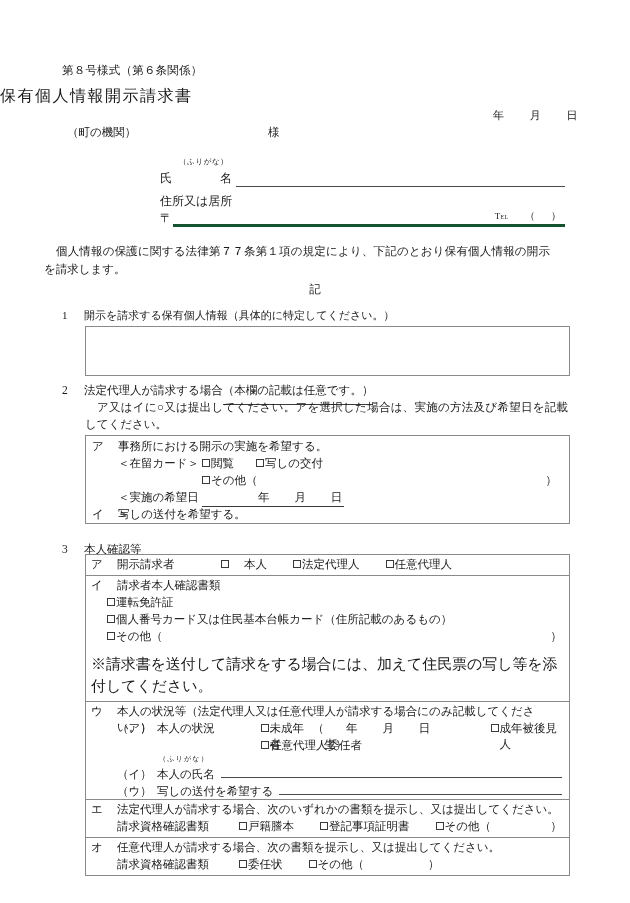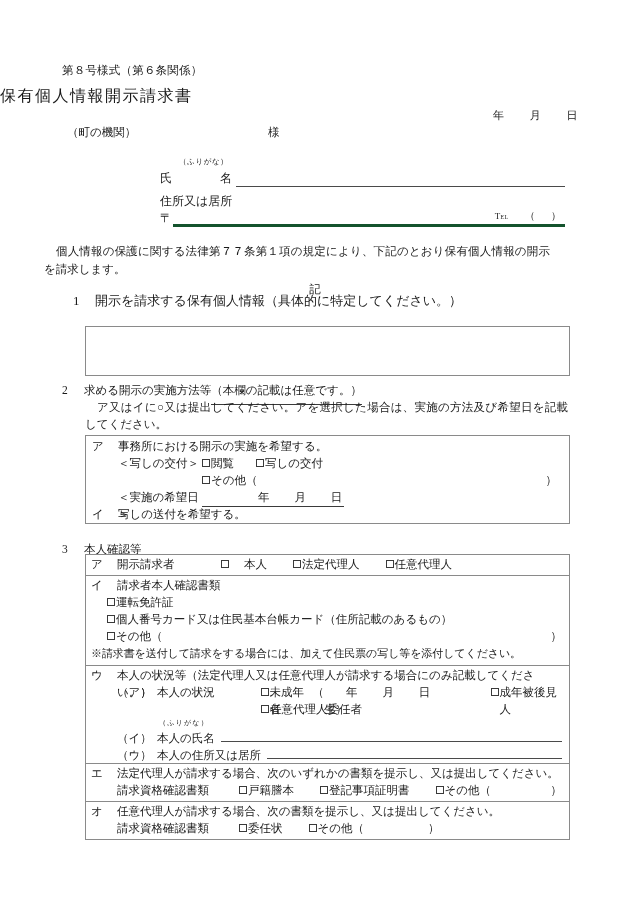--- a/index.html
+++ b/index.html
@@ -148,23 +148,22 @@
     position: absolute;
     left: 0; right: 0;
     top: 281px;
     text-align: center;
     font-size: 11.5px;
   }
   
   .sec1label {
     position: absolute;
     left: 62px;
-    top: 292px;
-    font-size: 13px;
-    margin-left: 11px;
+    top: 308px;
+    font-size: 11px;
   }
   .sec1label .num { display: inline-block; width: 22px; }
   .sec1box {
     position: absolute;
     left: 85px;
     top: 326px;
     width: 485px;
     height: 50px;
   }
   
@@ -231,23 +230,24 @@
     padding: 1px 5px 2px 5px;
     font-size: 11.5px;
   }
   .trow:last-child { border-bottom: none; }
   .tline { display: flex; align-items: baseline; height: 17px; }
   .kana { display: inline-block; width: 26px; flex: 0 0 auto; }
   .kana2 { display: inline-block; width: 40px; flex: 0 0 auto; }
   .ind1 { display: inline-block; width: 16px; flex: 0 0 auto; }
   .ind2 { display: inline-block; width: 26px; flex: 0 0 auto; }
   .note {
-    font-size: 11px;
+    font-size: 15px;
     padding: 1px 0 1px 0;
     letter-spacing: -0.1px;
+    margin-top: 8px;
   }
   .closeparen { margin-left: auto; padding-right: 2px; }
   .lbl-w { display: inline-block; width: 104px; flex: 0 0 auto; }
   .lbl-w2 { display: inline-block; width: 122px; flex: 0 0 auto; }
   .gap-sm { display: inline-block; width: 14px; flex: 0 0 auto; }
   .gap-md { display: inline-block; width: 26px; flex: 0 0 auto; }
   .gap-lg { display: inline-block; width: 46px; flex: 0 0 auto; }
   .dateseg span { margin-left: 22px; }
   .flexline { flex: 1 1 auto; border-bottom: 1px solid #4a4a4a; height: 14px; margin-left: 6px; margin-right: 2px; }
   .furigana2 {
@@ -298,32 +298,32 @@
 
   <div class="statement">個人情報の保護に関する法律第７７条第１項の規定により、下記のとおり保有個人情報の開示を請求します。</div>
   <div class="kitext">記</div>
 
   <div class="sec1label">
     <span class="num">1</span><span>開示を請求する保有個人情報（具体的に特定してください。）</span>
   </div>
   <div class="sec1box box"></div>
 
   <div class="sec2label">
-    <span class="num">2</span><span>求める開示の実施方法等</span><span class="opt">（本欄の記載は任意です。）</span>
+    <span class="num">2</span><span>法定代理人が請求する場合</span><span class="opt">（本欄の記載は任意です。）</span>
   </div>
   <div class="sec2note">ア又はイに○又は提出してください。アを選択した場合は、実施の方法及び希望日を記載してください。</div>
 
   <div class="sec2box box">
     <div class="s2line">
       <span class="s2mark">ア</span>
       <span>事務所における開示の実施を希望する。</span>
     </div>
     <div class="s2line">
       <span class="s2ind"></span>
-      <span class="s2meth">＜写しの交付＞</span>
+      <span class="s2meth">＜在留カード＞</span>
       <span class="cb"></span>
         <span>閲覧</span>
       <span class="s2gap"></span>
       <span class="cb"></span>
         <span>写しの交付</span>
     </div>
     <div class="s2line">
       <span class="s2ind"></span>
       <span class="s2meth"></span>
       <span class="cb"></span>
@@ -424,21 +424,21 @@
       <div class="furigana2">（ふりがな）</div>
       <div class="tline">
         <span class="ind2"></span>
         <span class="kana2">（イ）</span>
         <span>本人の氏名</span>
         <span class="flexline"></span>
       </div>
       <div class="tline">
         <span class="ind2"></span>
         <span class="kana2">（ウ）</span>
-        <span>本人の住所又は居所</span>
+        <span>写しの送付を希望する</span>
         <span class="flexline"></span>
       </div>
     </div>
 
     <div class="trow">
       <div class="tline">
         <span class="kana">エ</span>
         <span>法定代理人が請求する場合、次のいずれかの書類を提示し、又は提出してください。</span>
       </div>
       <div class="tline">

